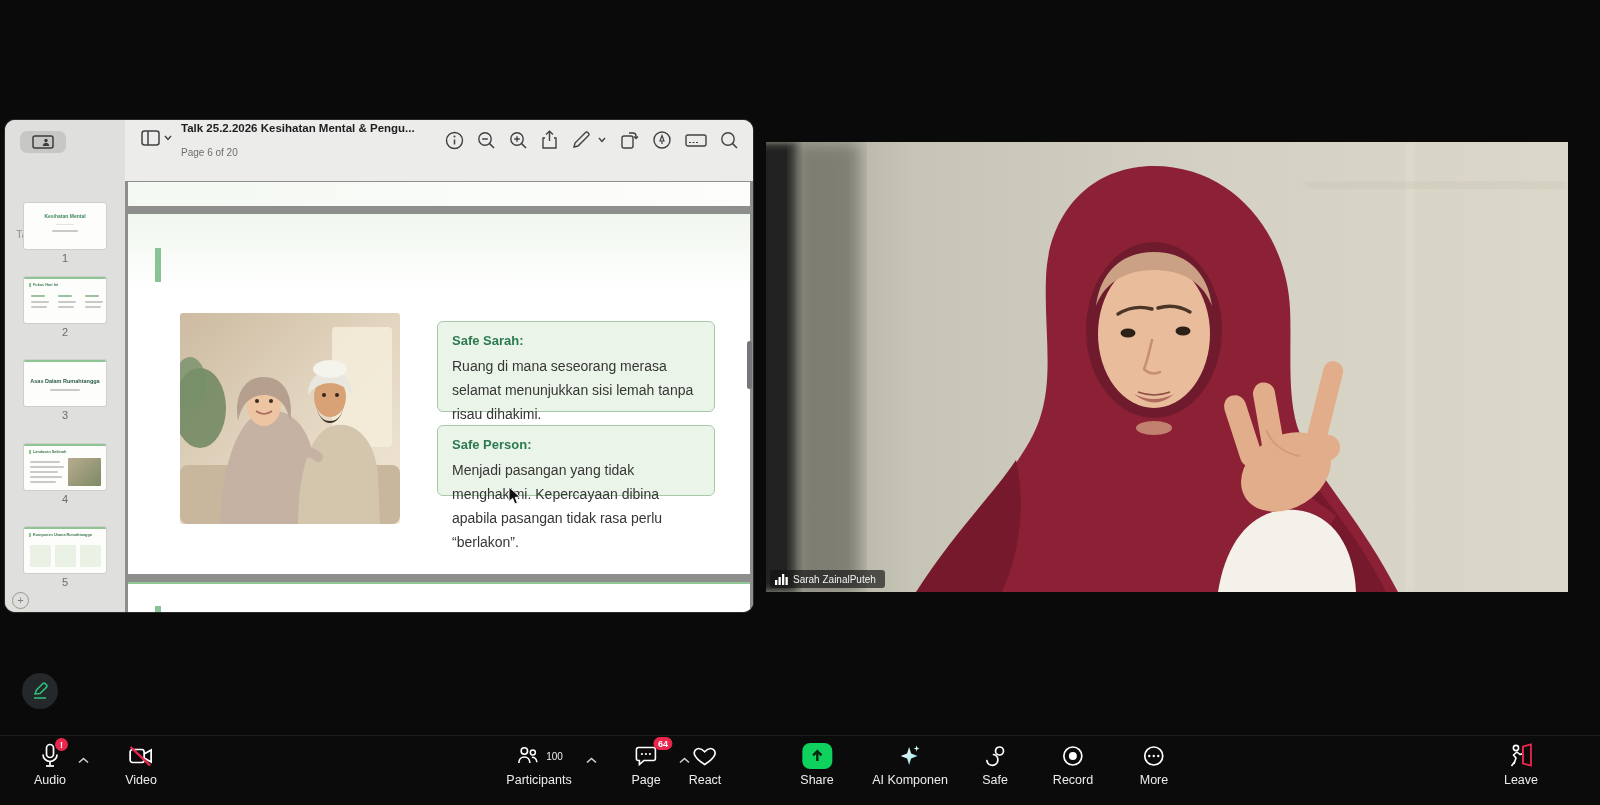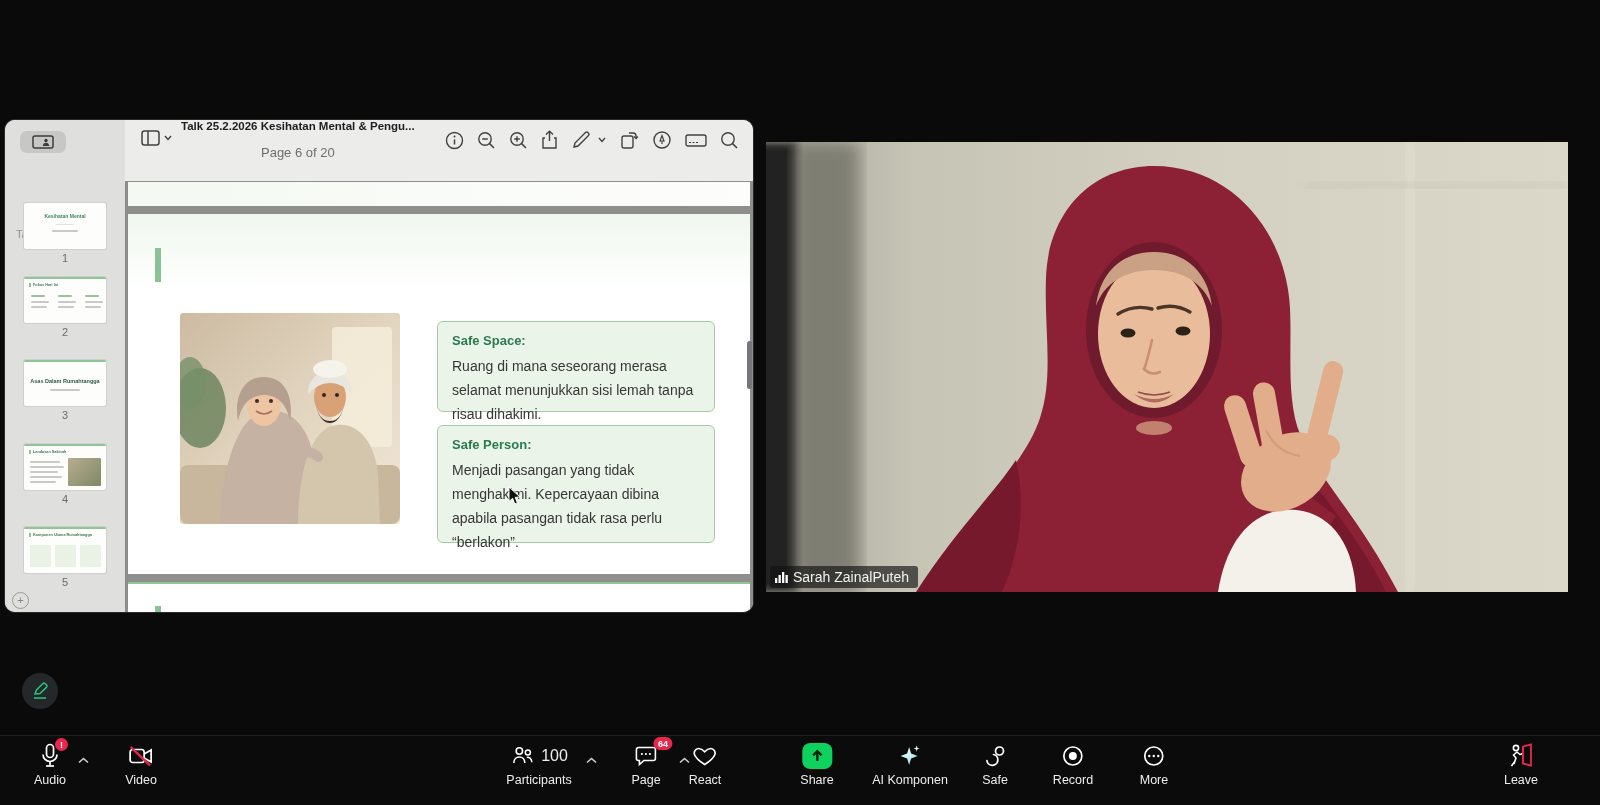--- a/index.html
+++ b/index.html
@@ -28,21 +28,21 @@
   .tt-photo { position:absolute; background:linear-gradient(135deg,#b9ab90,#7d8a66); border-radius:1px; }
   .tt-box { position:absolute; background:#e9f2e4; border-radius:1px; }
   .add-btn { position:absolute; left:7px; top:472px; width:17px; height:17px; border:1px solid #98988f;
              border-radius:50%; background:transparent; color:#85857d; font-size:11px; line-height:13px; cursor:pointer; }
 
   .pv-main { position:relative; flex:1; height:100%; }
   .pv-toolbar { position:absolute; left:0; top:0; right:0; height:40px; background:#ececea;
                 display:flex; align-items:center; }
   .pv-title-block { margin-left:56px; }
   .pv-title { font-size:11.5px; font-weight:bold; color:#1e1e20; white-space:nowrap; }
-  .pv-page { font-size:13px; color:#6e6e70; margin-top:13px;text-align:center; }
+  .pv-page { font-size:10px; color:#6e6e70; margin-top:13px; }
   .pv-icons { position:absolute; right:14px; top:0; height:40px; display:flex; align-items:center; gap:13px; }
   .pv-iconbtn { background:none; border:none; padding:0; cursor:pointer; display:flex; align-items:center; }
   .pv-sbtoggle { position:absolute; left:16px; top:10px; display:flex; align-items:center; gap:4px;
                  background:none; border:none; cursor:pointer; }
   .pv-filename { position:absolute; left:0; top:40px; right:0; height:20px; background:#ececea;
                  border-bottom:1px solid #c6c6c4; text-align:center; font-size:10.5px; color:#4a4a4c;
                  line-height:18px; }
   .pv-canvas { position:absolute; left:0; top:61px; right:0; bottom:0; background:#8e8e8c; overflow:hidden; }
   .page { position:absolute; left:3px; width:622px; background:#fff; }
   .page5 { top:1px; height:24px; background:linear-gradient(90deg,#f4f9f2,#fdfdfc); }
@@ -52,50 +52,50 @@
   .page7 { top:401px; height:30px; border-top:2px solid #90c795; overflow:hidden; }
   .slide-heading { position:absolute; left:27px; top:34px; display:flex; align-items:center; }
   .slide-heading .bar { width:6px; height:34px; background:#8ac295; margin-right:9px; flex:none; }
   .slide-heading .txt { font-size:18px; font-weight:800; color:#225c42; letter-spacing:.2px; white-space:nowrap; }
   .couple-photo { position:absolute; left:52px; top:99px; width:220px; height:211px; border-radius:3px; overflow:hidden; }
   .safe-box { position:absolute; left:309px; width:278px; background:#ebf4e8;
               border:1px solid #a6c9a7; border-radius:6px; padding:11px 14px; }
   .safe-box h4 { font-size:13px; font-weight:bold; color:#2c7a50; margin-bottom:6px; }
   .safe-box p { font-size:14px; color:#363636; line-height:1.72; }
   .box1 { top:107px; height:91px; }
-  .box2 { top:211px; height:118px; }
+  .box2 { top:211px; height:71px; }
   .next-heading { position:absolute; left:27px; top:22px; display:flex; align-items:center; }
   .next-heading .bar { width:6px; height:30px; background:#8ac295; margin-right:9px; }
   .next-heading .txt { font-size:17px; font-weight:800; color:#225c42; white-space:nowrap; }
   .pv-scrollbar { position:absolute; right:1px; top:160px; width:5px; height:48px; background:#76767a; border-radius:3px; }
   .cursor { position:absolute; left:383px; top:305px; }
 
   
   .fab { position:absolute; left:22px; top:673px; width:36px; height:36px; border-radius:50%;
          background:#24282a; border:none; display:flex; align-items:center; justify-content:center; cursor:pointer; }
 
   
   .video-tile { position:absolute; left:766px; top:142px; width:802px; height:450px; background:#000; overflow:hidden; }
   .name-tag { position:absolute; left:4px; bottom:4px; display:flex; align-items:center; gap:5px;
               background:rgba(18,18,18,.66); border-radius:3px; padding:3px 9px 3px 5px; }
-  .name-tag span { color:#f2f2f2; font-size:14px; }
+  .name-tag span { color:#f2f2f2; font-size:10px; }
 
   
   .control-bar { position:absolute; left:0; top:735px; width:1600px; height:70px; background:#0b0b0b;
                  border-top:1px solid #1e1e1e; }
   .ctl { position:absolute; top:6px; transform:translateX(-50%); display:flex; flex-direction:column;
          align-items:center; gap:3px; background:none; border:none; cursor:pointer; }
   .ctl-icon { position:relative; height:28px; display:flex; align-items:center; justify-content:center; }
   .ctl-label { font-size:12.5px; color:#ededed; white-space:nowrap; }
   .badge { position:absolute; background:#e9264b; color:#fff; font-weight:bold; border-radius:9px;
            display:flex; align-items:center; justify-content:center; }
   .badge.excl { width:13px; height:13px; font-size:9px; right:-6px; top:-4px; }
   .badge.count { min-width:19px; height:13px; font-size:9px; right:-14px; top:-5px; padding:0 3px; }
   .chev { position:absolute; top:16px; background:none; border:none; cursor:pointer; }
-  .count-num { color:#ededed; font-size:16px; margin-left:6px; }
+  .count-num { color:#ededed; font-size:10px; margin-left:6px; }
   .share-sq { width:30px; height:26px; background:#0fd25e; border-radius:8px; display:flex;
               align-items:center; justify-content:center; }
 </style>
 </head>
 <body>
 
 <div class="stage">
 
   <div class="share-window">
 
@@ -277,21 +277,21 @@
               <path d="M150 58c-14 0-22 10-22 24 0 0 8-12 22-12s22 12 22 12c0-14-8-24-22-24z" fill="#e8e6df"></path>
               <ellipse cx="150" cy="56" rx="17" ry="9" fill="#f4f3ec"></ellipse>
               <path d="M136 92c2 12 8 18 14 18s12-6 14-18c-2 10-6 16-14 16s-12-6-14-16z" fill="#3c2f24"></path>
               <circle cx="144" cy="82" r="2" fill="#32261c"></circle>
                 <circle cx="157" cy="82" r="2" fill="#32261c"></circle>
               <path d="M104 150q20-18 34-6" stroke="#c5b2a2" stroke-width="10" fill="none" stroke-linecap="round"></path>
             </svg>
           </div>
 
           <div class="safe-box box1">
-            <h4>Safe Space:</h4>
+            <h4>Safe Sarah:</h4>
             <p>Ruang di mana seseorang merasa selamat menunjukkan sisi lemah tanpa risau dihakimi.</p>
           </div>
           <div class="safe-box box2">
             <h4>Safe Person:</h4>
             <p>Menjadi pasangan yang tidak menghakimi. Kepercayaan dibina apabila pasangan tidak rasa perlu “berlakon”.</p>
           </div>
         </div>
 
         <div class="page page7">
           <div class="next-heading">

